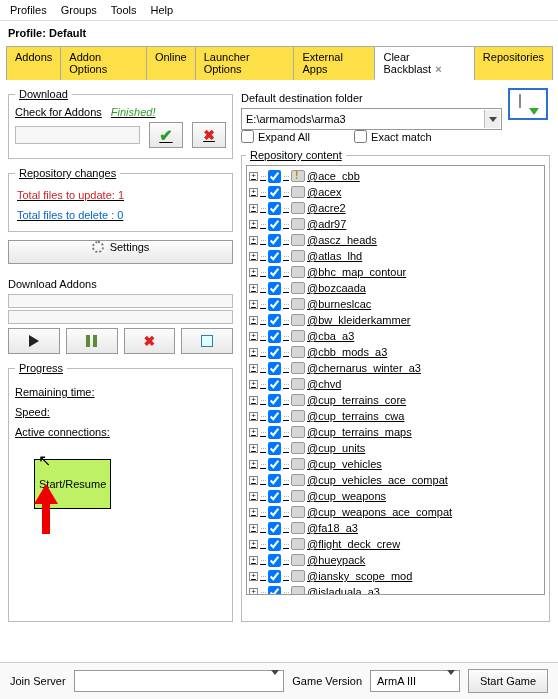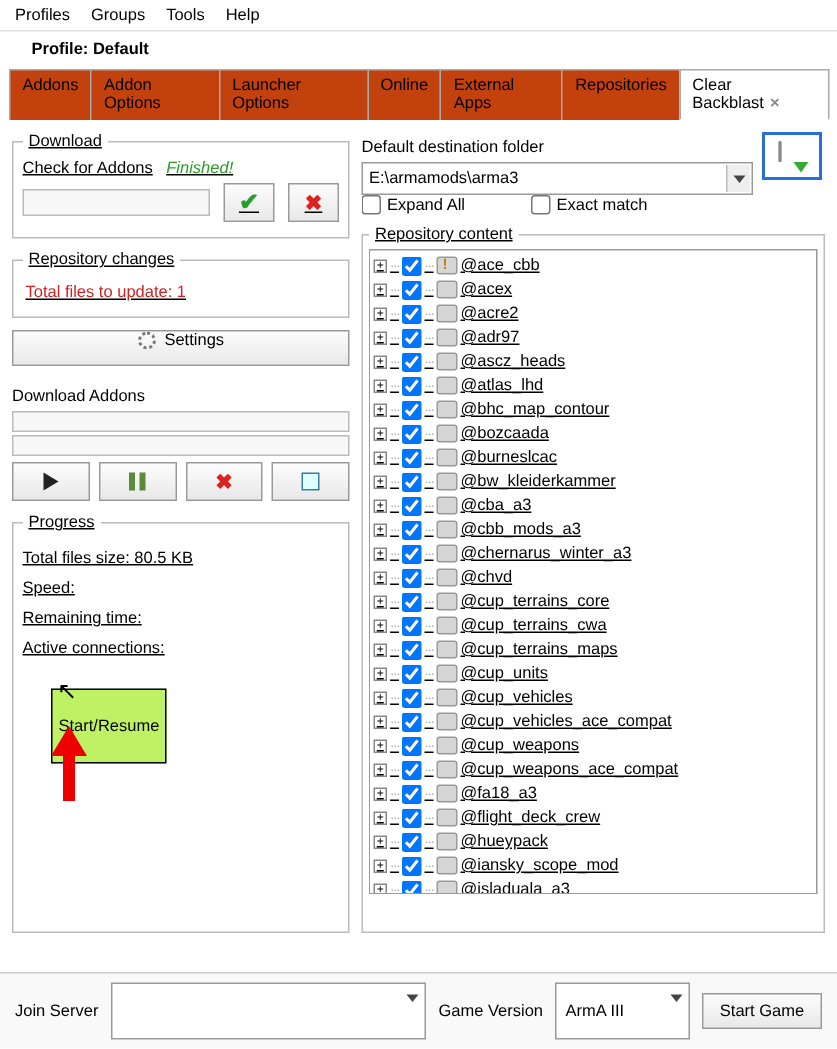--- a/index.html
+++ b/index.html
@@ -1,21 +1,21 @@
 <!DOCTYPE html>
 <html><head>
 <meta charset="utf-8">
 <style>
 * { box-sizing: border-box; font-family: "Segoe UI", Tahoma, sans-serif; font-size: 11px; }
 body { margin: 0; padding: 0; width: 558px; height: 699px; background: #fff; overflow: hidden; }
 .menubar { display: flex; gap: 2px; padding: 2px 4px; border-bottom: 1px solid #ddd; }
 .menubar span { padding: 2px 6px; cursor: default; text-align: center; }
-.profile-line { padding: 6px 21px; font-weight: bold; }
+.profile-line { padding: 6px 8px; font-weight: bold; }
 .tabs { display: flex; margin: 0 6px; border-bottom: 1px solid #aaa; }
-.tab { padding: 4px 8px; border: 1px solid #aaa; border-bottom: none; background: #c2410c; margin-right: -1px; position: relative; top: 1px; cursor: default;}
+.tab { padding: 4px 8px; border: 1px solid #aaa; border-bottom: none; background: #fde047; margin-right: -1px; position: relative; top: 1px; cursor: default;}
 .tab.active { background: #fff; border-bottom: 1px solid #fff; }
 .tab .close { margin-left: 4px; color: #888; font-weight: bold; }
 .tabpage { padding: 8px; display: flex; gap: 8px; position: relative; height: 558px;}
 .left-col { width: 225px; display: flex; flex-direction: column; }
 .right-col { flex: 1; display: flex; flex-direction: column; position: relative;}
 fieldset { border: 1px solid #bbb; margin: 0 0 8px 0; padding: 6px; text-decoration: underline; }
 legend { padding: 0 4px; }
 .row { display:flex; align-items:center; gap:9px; margin-bottom:4px;}
 .progress-slot { height: 18px; border: 1px solid #bbb; background: #f7f7f7; }
 .btn { height: 26px; min-width: 34px; border: 1px solid #999; background: linear-gradient(#fcfcfc,#e8e8e8); display: inline-flex; align-items: center; justify-content: center; cursor: default; }
@@ -44,21 +44,21 @@
 .node-icon{ width:14px;height:12px; background:#d6d6d6; border:1px solid #999; border-radius:2px; position:relative;}
 .node-icon.warn::after{content:"!";position:absolute;left:3px;top:-1px;color:#b80;font-weight:bold;font-size:10px;}
 .status-group{ padding-top:4px;}
 .status-line{ margin:8px 0;}
 .tooltip{ position:absolute; left:34px; top:379px; background:#bef264; border:1px solid #000; padding:18px 4px; z-index:50;}
 .big-db-btn{ position:absolute; right:2px; top:0px; width:40px; height:32px; border:2px solid #2a6fd6; background:#fff; display:flex;align-items:center;justify-content:center;}
 .db-icon{position:relative;width:18px;height:18px;}
 .db-icon .cyl{width:18px;height:14px;background:#bbb;border:1px solid #888;border-radius:9px/4px;}
 .db-icon .arrow{position:absolute;right:-2px;bottom:-2px;width:0;height:0;border-left:5px solid transparent;border-right:5px solid transparent;border-top:7px solid #3a3;}
 .footer{ position:absolute; left:0; right:0; bottom:0; padding:6px 10px; border-top:1px solid #ccc; display:flex; align-items:center; gap:8px; background:#f9f9f9;}
-.footer .combo{ height:38px; border:1px solid #999; background:#fff; display:flex; align-items:center; padding:0 18px 0 6px; position:relative;}
+.footer .combo{ height:22px; border:1px solid #999; background:#fff; display:flex; align-items:center; padding:0 18px 0 6px; position:relative;}
 .footer .combo .chev{ position:absolute; right:4px;}
 .hr-space{ height:4px;}
 .spinner-icon{ width:12px;height:12px;border:2px dotted #777;border-radius:50%;}
 .cursor-arrow{ position:absolute; left:38px; top:371px; z-index:60; font-size:16px; color:#000; pointer-events:none;}
 .red-arrow{ position:absolute; left:34px; top:404px; z-index:55; pointer-events:none;}
 .progress-slot.small{height:14px;}
 </style>
 </head>
 <body>
 
@@ -67,25 +67,25 @@
   <span>Groups</span>
   <span>Tools</span>
   <span>Help</span>
 </div>
 
 <div class="profile-line">Profile: Default</div>
 
 <div class="tabs" id="tabbar">
     <div class="tab">Addons</div>
     <div class="tab">Addon Options</div>
+    <div class="tab">Online</div>
     <div class="tab">Launcher Options</div>
-    <div class="tab">Online</div>
     <div class="tab">External Apps</div>
+    <div class="tab active">Clear Backblast<span class="close">×</span></div>
     <div class="tab">Repositories</div>
-    <div class="tab active">Clear Backblast<span class="close">×</span></div>
   </div>
 
 <div class="tabpage">
   <div class="left-col">
     <fieldset>
       <legend>Download</legend>
       <div class="row">
         <span>Check for Addons</span>
         <span class="finished">Finished!</span>
       </div>
@@ -96,20 +96,21 @@
           </div>
         <div class="btn">
             <span class="red-x">✖</span>
           </div>
       </div>
     </fieldset>
 
     <fieldset>
       <legend>Repository changes</legend>
       <div class="red-text" style="padding:4px 2px">Total files to update: 1</div>
+      <div class="blue-text" style="padding:4px 2px">Total files to delete : 0</div>
     </fieldset>
 
     <div class="settings-btn">
       <span class="spinner-icon"></span>
       <span>Settings</span>
     </div>
 
     <div class="hr-space"></div>
     <div style="margin:10px 0 4px 0">Download Addons</div>
     <div class="progress-slot small"></div>
@@ -128,23 +129,22 @@
       <div class="btn btn-wide">
           <span class="red-x">✖</span>
         </div>
       <div class="btn btn-wide">
           <span class="copy-icon"></span>
         </div>
     </div>
 
     <fieldset class="status-group" style="flex:1;margin-top:8px">
       <legend>Progress</legend>
-      <div class="status-line">Total files size: 80.5 KB</div>
+      <div class="status-line">Remaining time:</div>
       <div class="status-line">Speed:</div>
-      <div class="status-line">Remaining time:</div>
       <div class="status-line">Active connections:</div>
     </fieldset>
   </div>
 
   <div class="right-col">
     <div class="big-db-btn">
       <span class="db-icon"><span class="cyl"></span><span class="arrow"></span></span>
     </div>
     <div style="margin-bottom:4px;margin-top:4px">Default destination folder</div>
     <div class="combo-wrap" style="width:calc(100% - 48px)">

